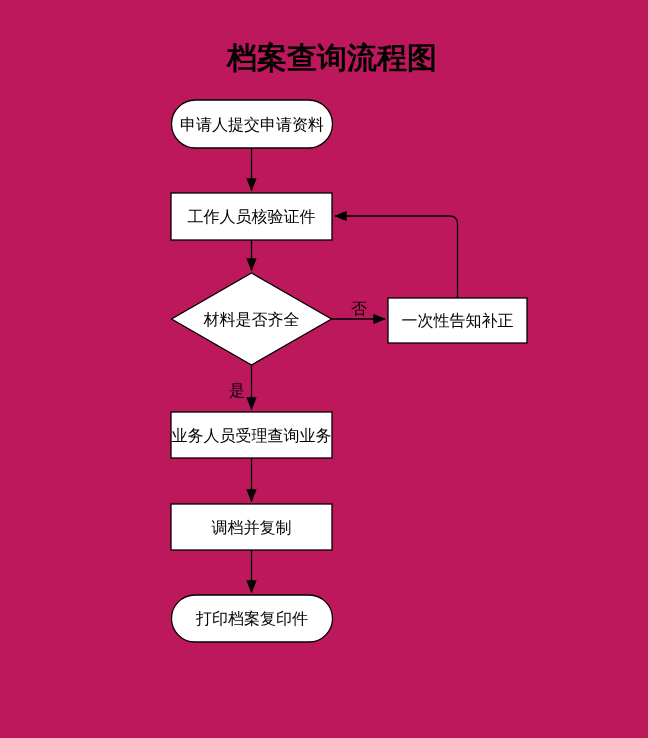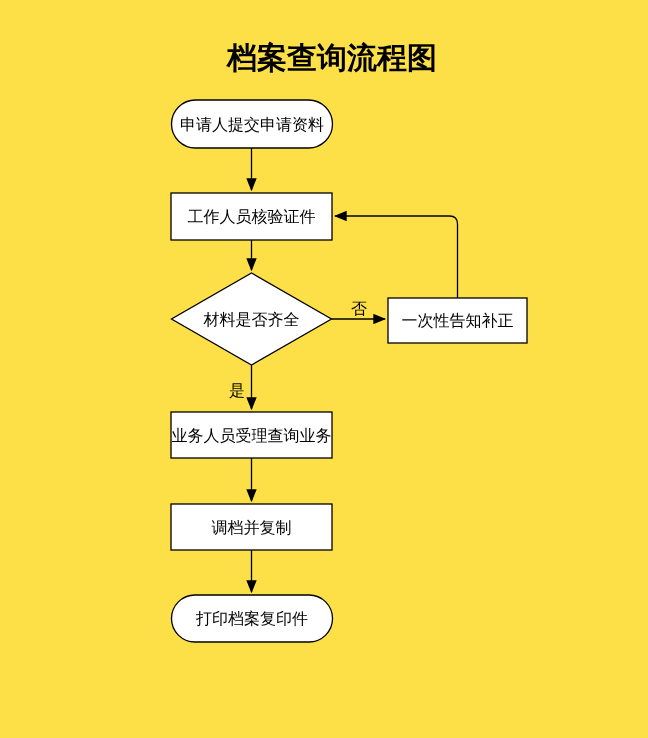--- a/index.html
+++ b/index.html
@@ -4,21 +4,21 @@
 <style>
   html, body {
     margin: 0;
     padding: 0;
     background: #ffffff;
   }
   .canvas {
     position: relative;
     width: 648px;
     height: 738px;
-    background: #fde047;
+    background: #be185d;
     font-family: "Liberation Sans", sans-serif;
     overflow: hidden;
   }
   svg { display: block; }
   .shape {
     fill: #ffffff;
     stroke: #000000;
     stroke-width: 1.3;
   }
   .edge {

